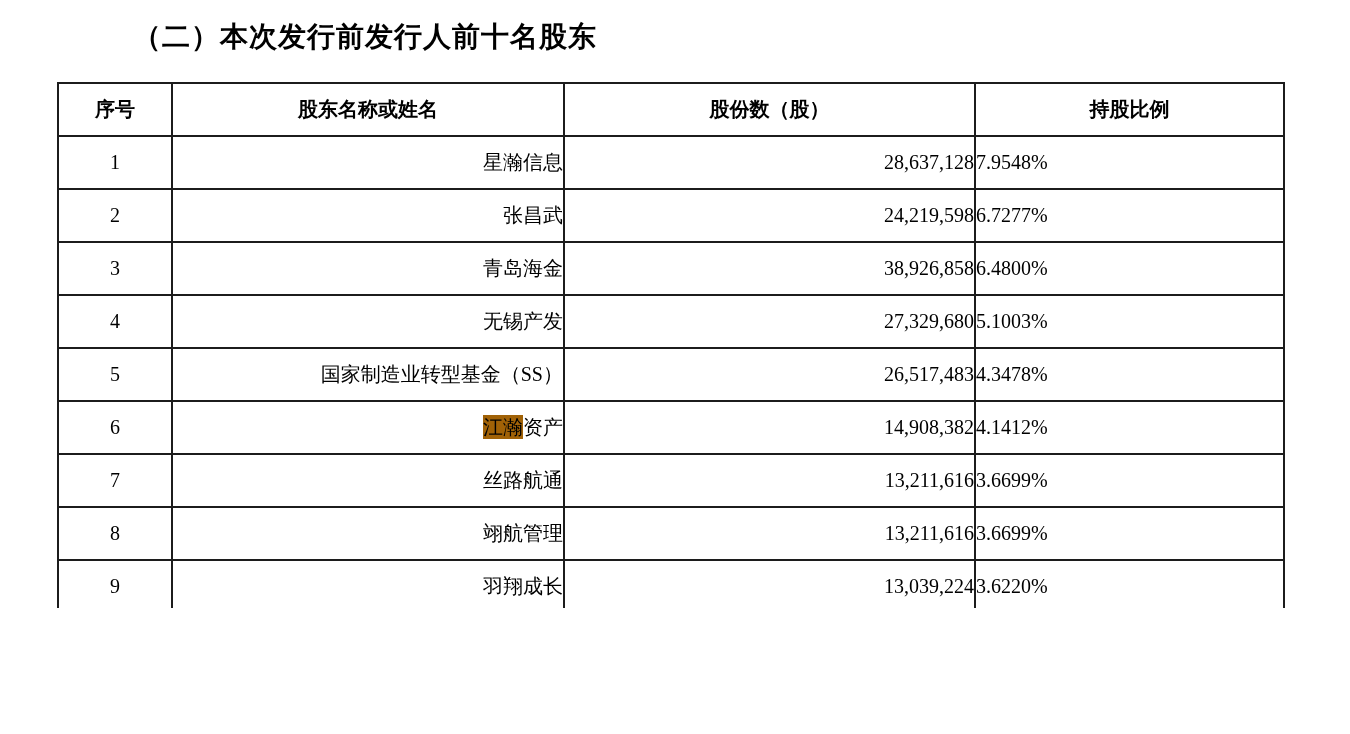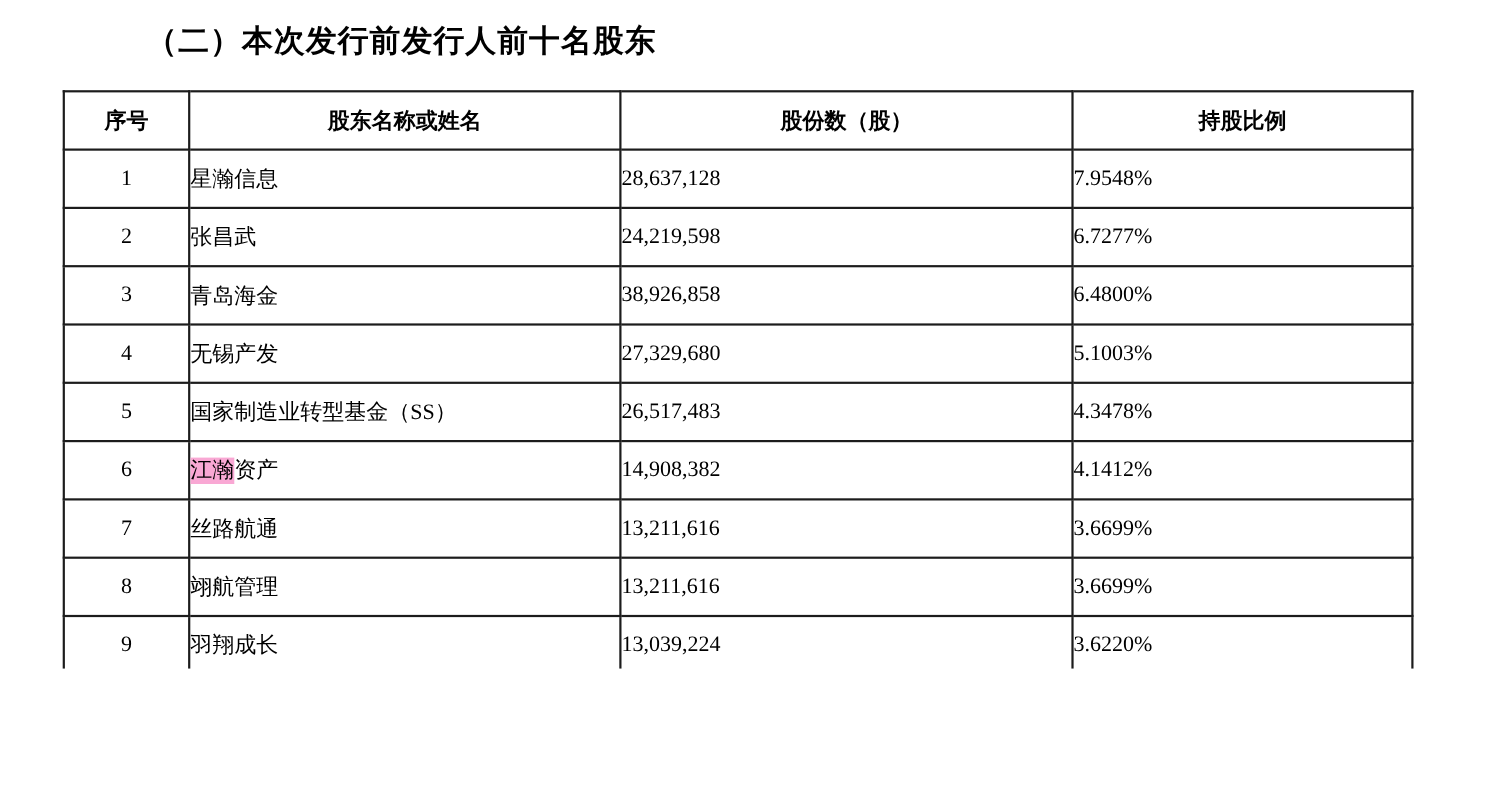--- a/index.html
+++ b/index.html
@@ -49,23 +49,24 @@
   }
   table.shareholder-table th {
     font-weight: 700;
     text-align: center;
   }
   td.cell-no {
     text-align: center;
     font-size: 25px;
   }
   td.cell-name {
-    text-align: left;
+    text-align: right;
   }
   td.cell-shares {
+    text-align: right;
     padding-right: 13px;
     font-size: 25px;
     margin-top: 34px;
   }
   td.cell-ratio {
     text-align: left;
     padding-right: 6px;
     font-size: 25px;
   }
   .hl {
@@ -125,21 +126,21 @@
 
     <tr>
       <td class="cell-no">5</td>
       <td class="cell-name"><span>国家制造业转型基金（SS）</span></td>
       <td class="cell-shares">26,517,483</td>
       <td class="cell-ratio">4.3478%</td>
     </tr>
 
     <tr>
       <td class="cell-no">6</td>
-      <td class="cell-name"><span class="hl" style="background-color: #f9a8d4;">江瀚</span><span>资产</span></td>
+      <td class="cell-name"><span class="hl" style="background-color: #a16207;">江瀚</span><span>资产</span></td>
       <td class="cell-shares">14,908,382</td>
       <td class="cell-ratio">4.1412%</td>
     </tr>
 
     <tr>
       <td class="cell-no">7</td>
       <td class="cell-name"><span>丝路航通</span></td>
       <td class="cell-shares">13,211,616</td>
       <td class="cell-ratio">3.6699%</td>
     </tr>

